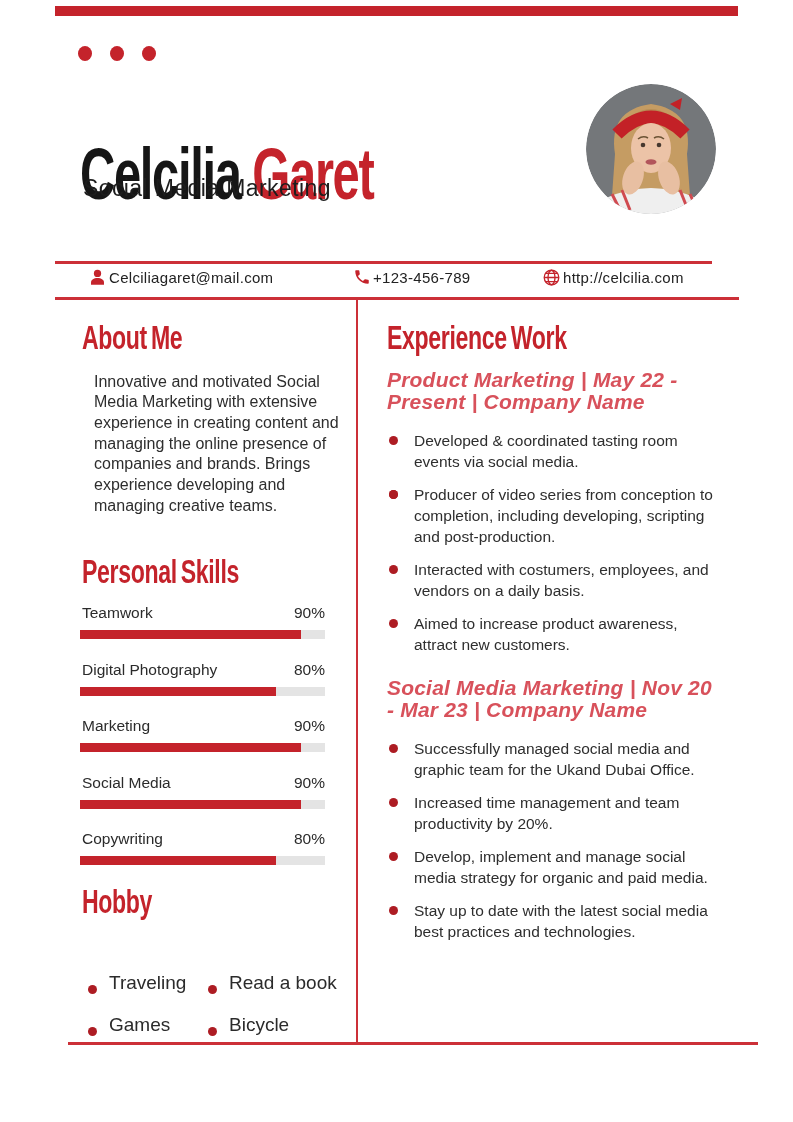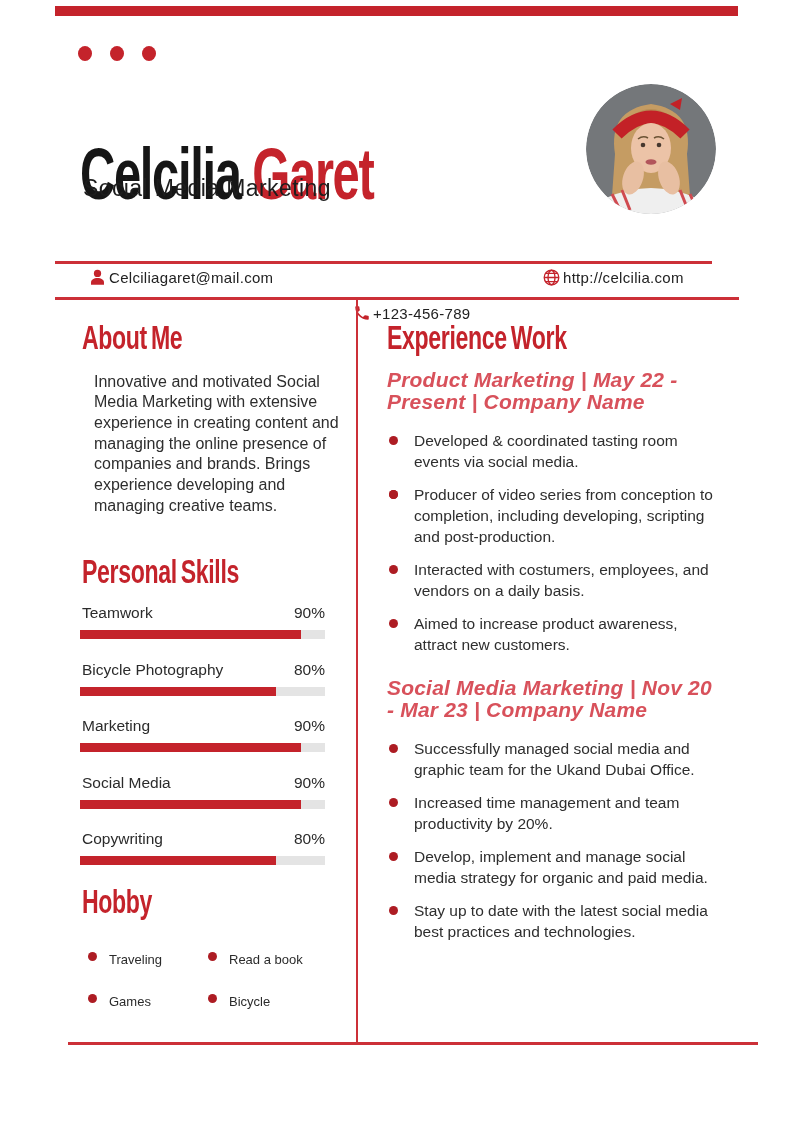--- a/index.html
+++ b/index.html
@@ -41,21 +41,21 @@
   .sec-skills{position:absolute;left:80px;top:554px;width:245px;height:330px;}
   .sec-skills .sec-title{margin-left:2px;}
   .skill-row{position:absolute;left:0;width:245px;}
   .skill-label{position:absolute;left:2px;top:0;font-size:15.5px;color:#2b2b2b;}
   .skill-pct{position:absolute;right:0;top:0;font-size:15.5px;color:#2b2b2b;}
   .skill-track{position:absolute;left:0;top:26px;width:245px;height:9px;background:var(--track);}
   .skill-fill{height:9px;background:var(--accent);}
 
   .sec-hobby{position:absolute;left:80px;top:884px;width:270px;height:150px;}
   .sec-hobby .sec-title{margin-left:2px;}
-  .hobby-item{position:absolute;display:flex;align-items:flex-start;gap:12px;font-size:13px;color:#2b2b2b;}
+  .hobby-item{position:absolute;display:flex;align-items:flex-end;gap:12px;font-size:19px;color:#2b2b2b;margin-top:20px;}
   .dot{width:9px;height:9px;border-radius:50%;background:var(--bullet);flex:none;}
 
   
   .sec-exp{position:absolute;left:387px;top:320px;width:330px;}
   .job-heading{font-size:21px;font-style:italic;font-weight:700;color:var(--subtl);line-height:22px;margin:13px 0 0 0;letter-spacing:.2px;}
   .job-list{list-style:none;margin:17px 0 0 0;padding:0;}
   .job-list li{position:relative;padding-left:27px;margin-bottom:12px;font-size:15.5px;line-height:21px;color:#2e2e2e;width:303px;}
   .job-list .dot{position:absolute;left:2px;top:6px;}
 </style>
 </head>
@@ -99,21 +99,21 @@
   <div class="rule" style="left:55px;top:297px;width:684px;height:3px;"></div>
 
   <div class="contact-item" style="left:88px;">
     <svg width="19" height="19" viewBox="0 0 24 24" fill="#c4232b">
       <circle cx="12" cy="6.8" r="4.6"></circle>
         <path d="M12 12.6c-4.6 0-8.2 2.4-8.2 5.4V21h16.4v-3c0-3-3.6-5.4-8.2-5.4z"></path>
     </svg>
     <span>Celciliagaret@mail.com</span>
   </div>
 
-  <div class="contact-item" style="left:353px;margin-top:36px;">
+  <div class="contact-item" style="left:353px;">
     <svg width="18" height="18" viewBox="0 0 24 24" fill="#c4232b">
       <path d="M6.62 10.79c1.44 2.83 3.76 5.14 6.59 6.59l2.2-2.21c.27-.27.67-.36 1.02-.24 1.12.37 2.33.57 3.57.57.55 0 1 .45 1 1V20c0 .55-.45 1-1 1-9.39 0-17-7.61-17-17 0-.55.45-1 1-1h3.5c.55 0 1 .45 1 1 0 1.25.2 2.45.57 3.57.11.35.03.74-.25 1.02l-2.2 2.2z"></path>
     </svg>
     <span>+123-456-789</span>
   </div>
 
   <div class="contact-item" style="left:542px;text-align:center;">
     <svg width="19" height="19" viewBox="0 0 24 24" fill="none" stroke="#c4232b" stroke-width="1.7">
       <circle cx="12" cy="12" r="9.2"></circle>
         <ellipse cx="12" cy="12" rx="4.4" ry="9.2"></ellipse>
@@ -134,21 +134,21 @@
     <h2 class="sec-title"><span class="cond">Personal Skills</span></h2>
     <div id="skills-rows">
         <div class="skill-row" style="top: 50px;">
           <span class="skill-label">Teamwork</span>
           <span class="skill-pct">90%</span>
           <div class="skill-track">
             <div class="skill-fill" style="width: 90%;"></div>
           </div>
         </div>
         <div class="skill-row" style="top: 106.5px;">
-          <span class="skill-label">Bicycle Photography</span>
+          <span class="skill-label">Digital Photography</span>
           <span class="skill-pct">80%</span>
           <div class="skill-track">
             <div class="skill-fill" style="width: 80%;"></div>
           </div>
         </div>
         <div class="skill-row" style="top: 163px;">
           <span class="skill-label">Marketing</span>
           <span class="skill-pct">90%</span>
           <div class="skill-track">
             <div class="skill-fill" style="width: 90%;"></div>

